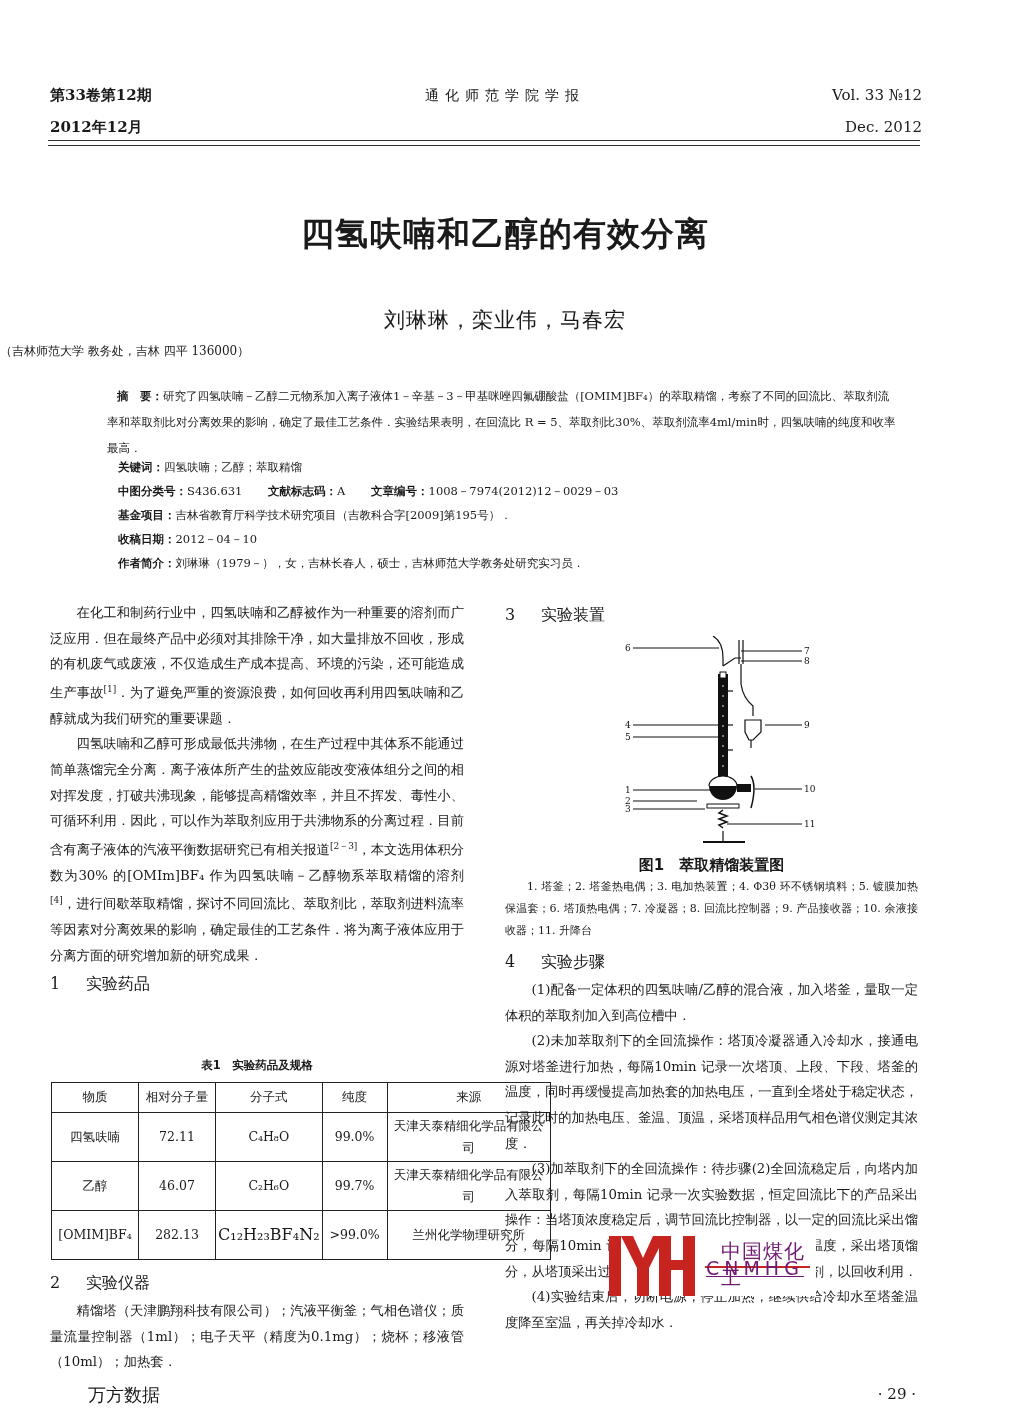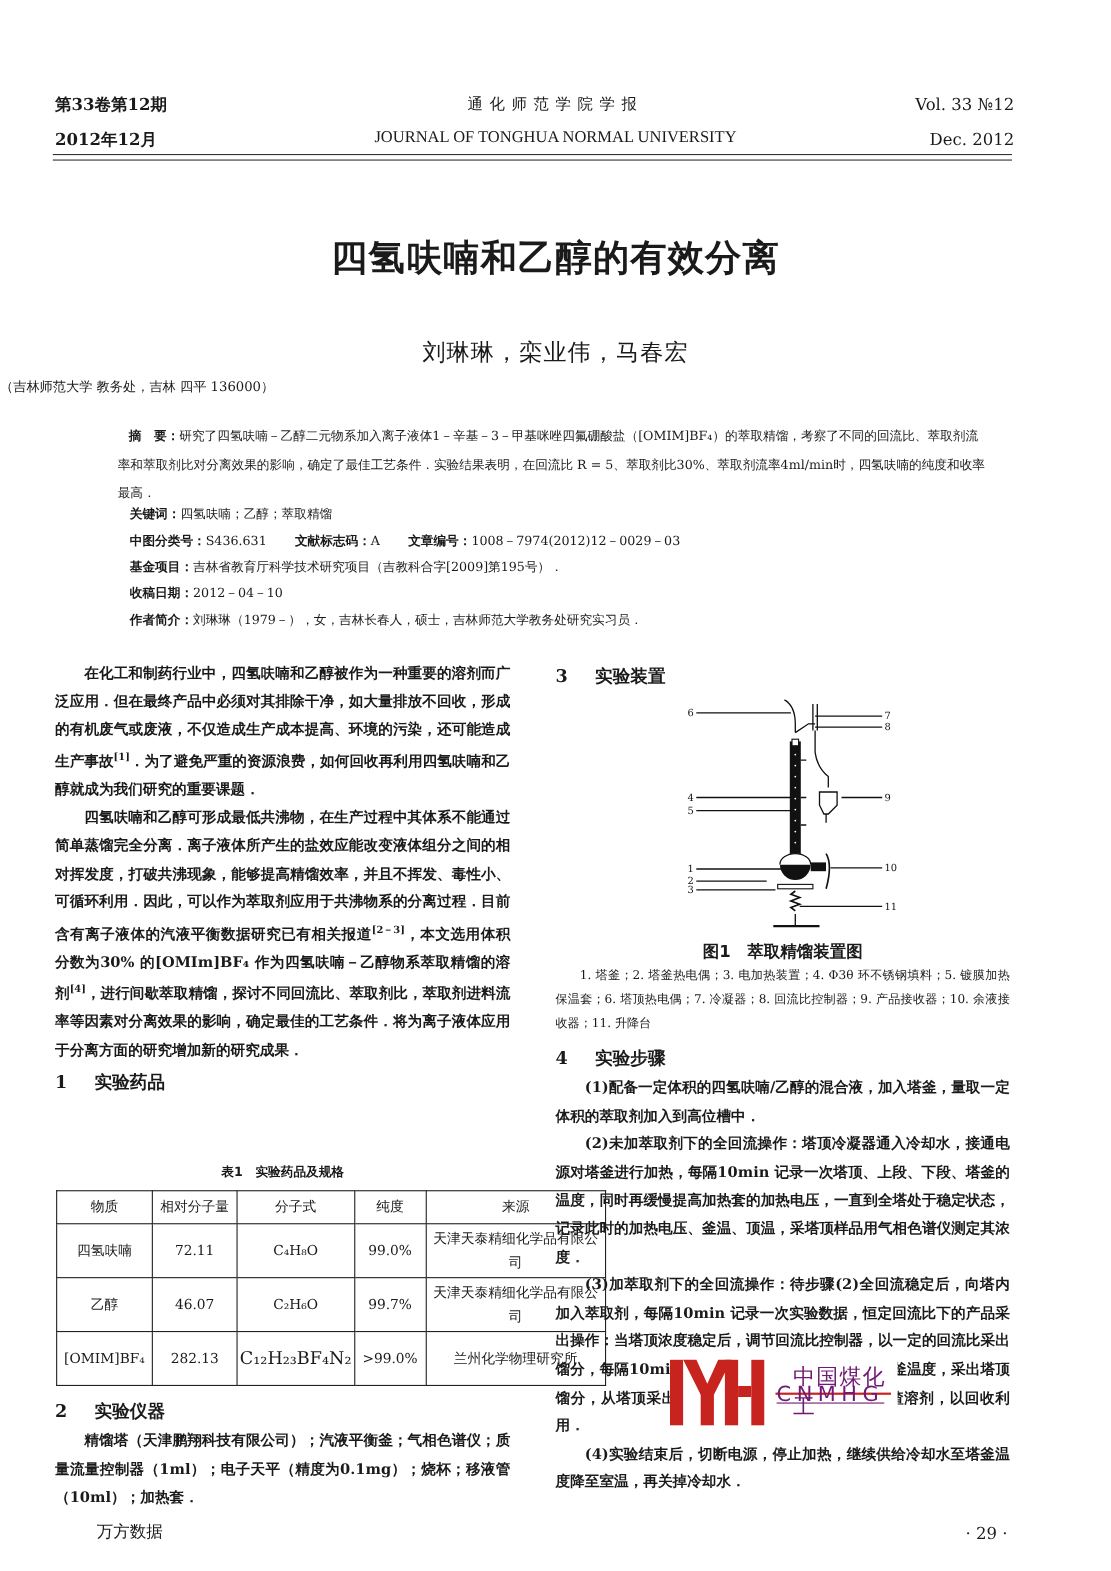--- a/index.html
+++ b/index.html
@@ -17,55 +17,54 @@
   .title { left: 0; width: 1010px; top: 212px; text-align: center; font-family: "DejaVu Sans", sans-serif;
            font-size: 33px; font-weight: bold; letter-spacing: 1px; }
   .authors { left: 0; width: 1010px; top: 306px; text-align: center; font-size: 21px; letter-spacing: 1px; }
   .affil { left: 0; width: 1010px; top: 343px; font-size: 12px; }
   .abstract { left: 107px; width: 790px; top: 383px; font-size: 11.5px; line-height: 26px; }
   .abstract .lbl { font-weight: bold; font-family: "DejaVu Sans", sans-serif; }
   .abstract .first { text-indent: 10px; }
   .meta-line { left: 118px; font-size: 11.5px; }
   .meta-line .lbl { font-weight: bold; font-family: "DejaVu Sans", sans-serif; }
   .meta-line .gap { display: inline-block; width: 22px; }
-  .col { font-size: 13.3px; line-height: 25.6px; text-align: justify; font-weight: bold; }
+  .col { font-size: 13.3px; line-height: 25.6px; text-align: justify; }
   .col-l { left: 50px; width: 414px; }
   .col-r { left: 505px; width: 413px; }
   .para { text-indent: 2em; margin: 0; }
   .sec { font-size: 16px; line-height: 30px; font-family: "DejaVu Serif", serif; }
   .sec .num { display: inline-block; width: 36px; }
   sup { font-size: 9px; }
   .tcap { left: 50px; width: 414px; top: 1058px; text-align: center; font-size: 11.5px; font-weight: bold; font-family: "DejaVu Sans", sans-serif; }
   table.t1 { position: absolute; left: 51px; top: 1082px; width: 500px; border-collapse: collapse; font-size: 12.5px; padding-left: 48px; }
   table.t1 td, table.t1 th { border: 1px solid #222; text-align: center; padding: 0 2px; font-weight: normal; }
   table.t1 th { height: 29px; }
   table.t1 td { height: 48px; line-height: 22px; }
   table.t1 { border: 1.5px solid #111; }
   .fig { left: 605px; top: 636px; width: 220px; height: 210px; }
   .figcap { left: 505px; width: 413px; top: 856px; text-align: center; font-size: 15px; font-weight: bold; font-family: "DejaVu Sans", sans-serif; }
   .legend { left: 505px; width: 413px; top: 876px; font-size: 11px; line-height: 22px; text-align: justify; }
   .legend .p { text-indent: 2em; }
   .page-no { right: 94px; top: 1385px; font-size: 15px; }
-  .wanfang { left: 88px; top: 1383px; font-size: 15px; font-family: "DejaVu Sans", sans-serif; }
+  .wanfang { left: 88px; top: 1383px; font-size: 18px; font-family: "DejaVu Sans", sans-serif; }
   .logo { left: 609px; top: 1236px; width: 207px; height: 60px; background: #fff; }
   .logo-mark { position: absolute; left: 0; top: 0; width: 86px; height: 60px; }
   .logo-cn { position: absolute; left: 96px; top: 2px; font-family: "DejaVu Sans", sans-serif; font-size: 20px; color: #701a75; letter-spacing: 1px; margin-left: 16px; }
   .logo-line { position: absolute; left: 96px; top: 30px; width: 105px; height: 2px; background: #c8241f; }
   .logo-en { position: absolute; left: 97px; top: 21px; font-family: "DejaVu Sans", sans-serif; font-size: 19px; color: #701a75; letter-spacing: 5px; text-decoration: underline; }
 </style>
 </head>
 <body>
 
 <div class="abs hdr hdr-l">
   <div>第33卷第12期</div>
   <div>2012年12月</div>
 </div>
 <div class="abs hdr hdr-c">
   <div class="cn" style="margin-bottom:8px;">通化师范学院学报</div>
-  <div class="en">JOURNAL OF TONGHUA NORMAL UNIVERSITY</div>
 </div>
 <div class="abs hdr hdr-r">
   <div>Vol. 33 №12</div>
   <div>Dec. 2012</div>
 </div>
 <div class="abs rule"></div>
 
 <div class="abs title">四氢呋喃和乙醇的有效分离</div>
 <div class="abs authors">刘琳琳，栾业伟，马春宏</div>
 <div class="abs affil">（吉林师范大学 教务处，吉林 四平 136000）</div>

